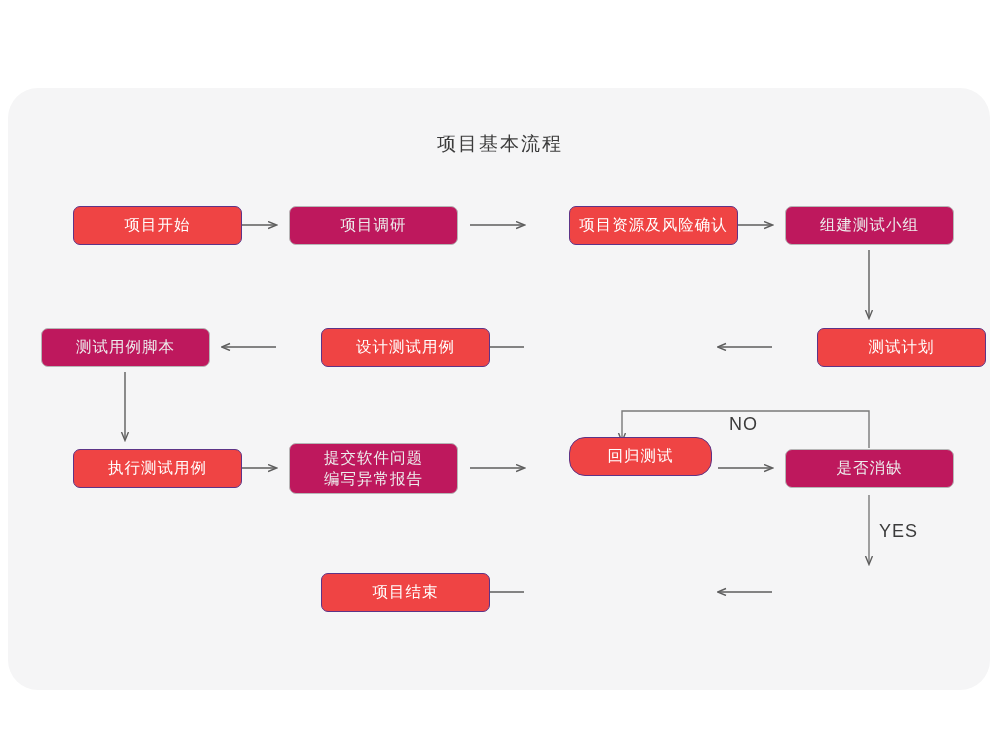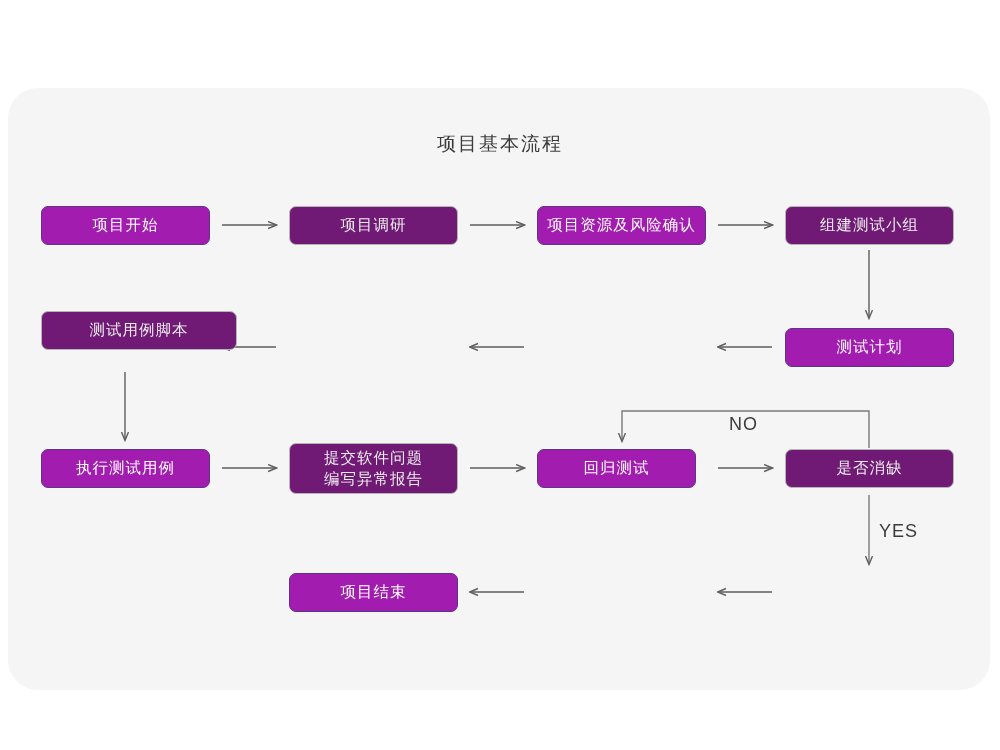--- a/index.html
+++ b/index.html
@@ -45,26 +45,27 @@
     justify-content: center;
     border-radius: 7px;
     font-size: 15.5px;
     letter-spacing: 1px;
     text-align: center;
     line-height: 1.35;
     box-sizing: border-box;
     user-select: none;
   }
   .node.purple {
-    background: #a21caf;
+    background: #ef4444;
     color: #ffffff;
     border: 1px solid #5d3487;
+    margin-left: 32px;
   }
   .node.gray {
-    background: #701a75;
+    background: #be185d;
     color: #ededed;
     border: 1px solid #b6b6b6;
   }
   .node .nl { display: block; }
 
   
   .conn {
     position: absolute;
     pointer-events: none;
   }
@@ -158,40 +159,43 @@
   </div>
 
   <div class="node purple" style="left:537px; top:206px; width:169px; height:39px;">
     <span>项目资源及风险确认</span>
   </div>
 
   <div class="node gray" style="left:785px; top:206px; width:169px; height:39px;">
     <span>组建测试小组</span>
   </div>
 
-  <div class="node gray" style="left:41px; top:311px; width:196px; height:39px;justify-content:center;">
+  <div class="node gray" style="left:41px; top:328px; width:169px; height:39px;justify-content:center;">
     <span>测试用例脚本</span>
   </div>
 
+  <div class="node purple" style="left:289px; top:328px; width:169px; height:39px;">
+    <span>设计测试用例</span>
+  </div>
 
 
   <div class="node purple" style="left:785px; top:328px; width:169px; height:39px;">
     <span>测试计划</span>
   </div>
 
   <div class="node purple" style="left:41px; top:449px; width:169px; height:39px;">
     <span>执行测试用例</span>
   </div>
 
   <div class="node gray" style="left:289px; top:443px; width:169px; height:51px; flex-direction:column;">
     <span class="nl">提交软件问题</span>
     <span class="nl">编写异常报告</span>
   </div>
 
-  <div class="node purple" style="left:537px; top:449px; width:159px; height:39px;">
+  <div class="node purple" style="left:537px; top:437px; width:143px; height:39px;border-radius:16px;">
     <span>回归测试</span>
   </div>
 
   <div class="node gray" style="left:785px; top:449px; width:169px; height:39px;">
     <span>是否消缺</span>
   </div>
 
   <div class="node purple" style="left:289px; top:573px; width:169px; height:39px;">
     <span>项目结束</span>
   </div>

